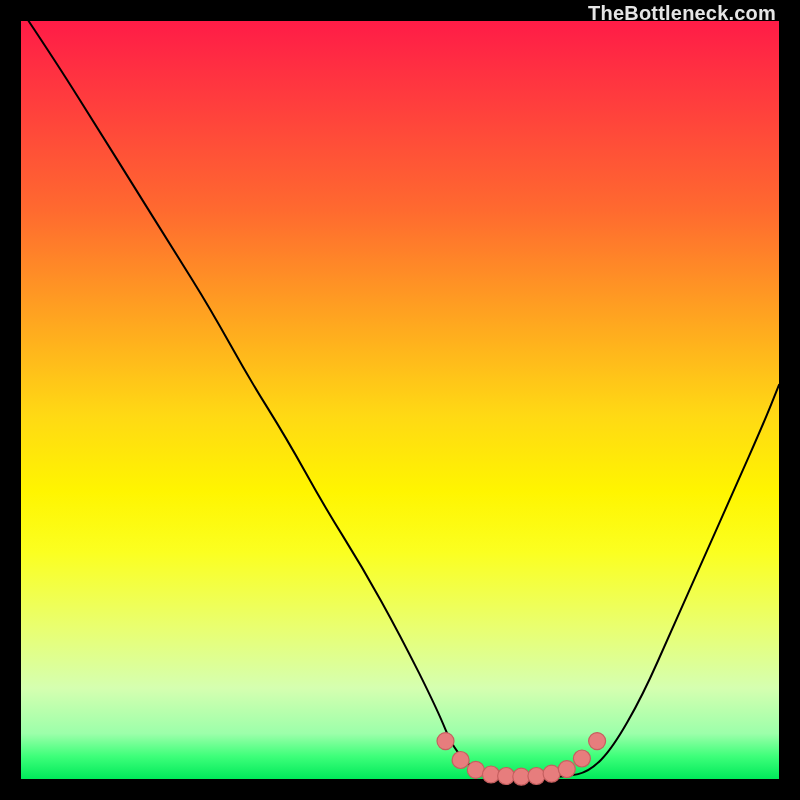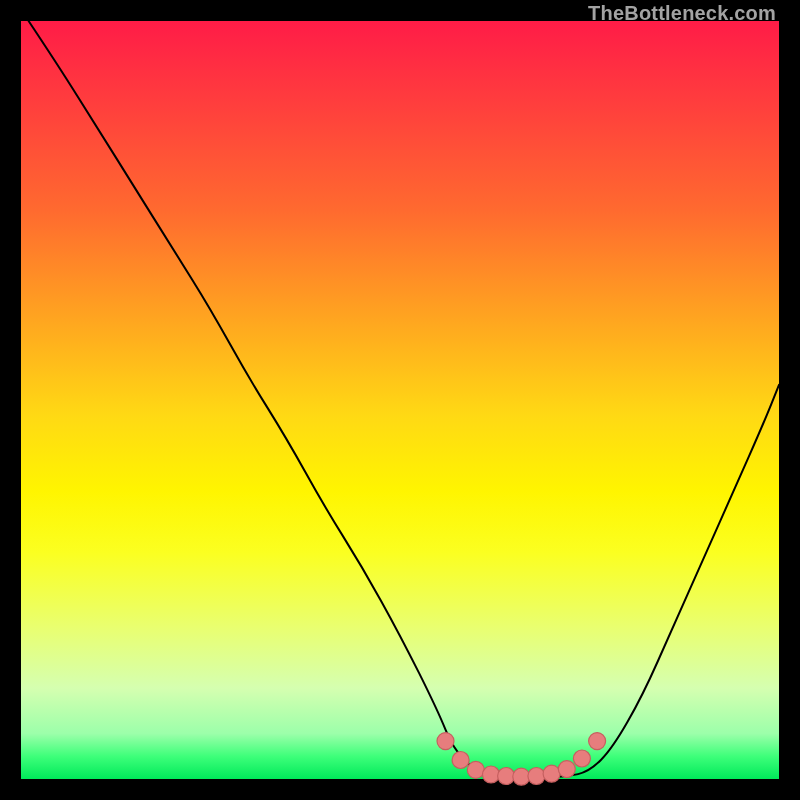--- a/index.html
+++ b/index.html
@@ -37,21 +37,21 @@
       #3eff7a 97%,
       #00e95a 100%
     );
   }
   .watermark {
     position: absolute;
     top: 2px;
     right: 24px;
     font-size: 20px;
     font-weight: 600;
-    color: #a3a3a3;
+    color: #e5e5e5;
     letter-spacing: 0.2px;
     user-select: none;
   }
   svg.curve {
     position: absolute;
     left: 0;
     top: 0;
     width: 758px;
     height: 758px;
     overflow: visible;

